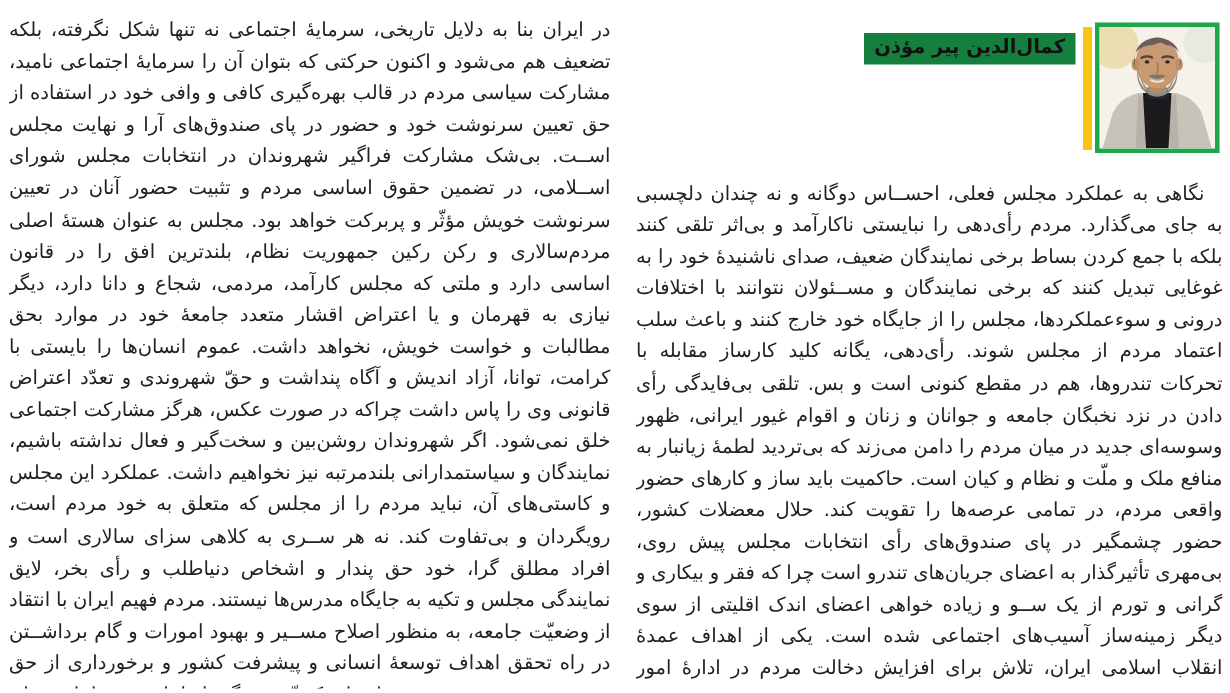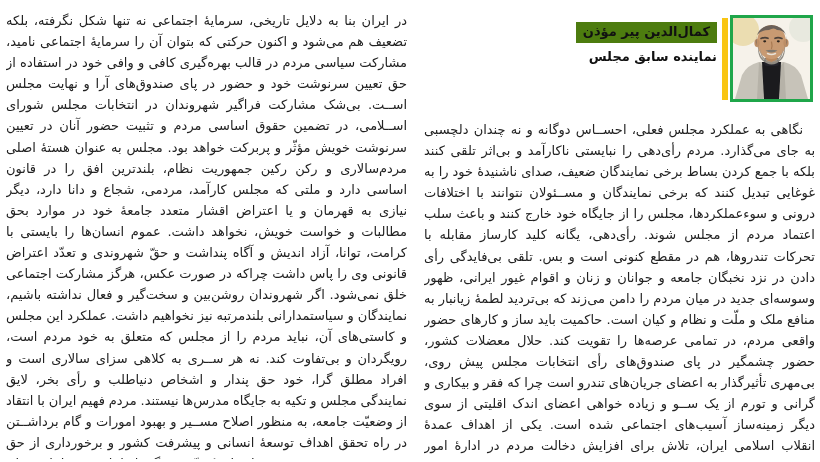--- a/index.html
+++ b/index.html
@@ -52,21 +52,21 @@
     margin: 0;
     font-size: 21.5px;
     font-weight: bold;
     line-height: 30px;
     color: #111111;
     letter-spacing: 0;
   }
   .author-tag {
     display: inline-block;
     margin-top: 9px;
-    background: #4d7c0f;
+    background: #15803d;
     padding: 2px 7px 3px 7px;
     font-size: 13px;
     font-weight: bold;
     color: #111111;
     line-height: 16px;
     margin-left: 12px;
   }
   .author-role {
     margin-top: 6px;
     font-size: 13px;
@@ -144,19 +144,18 @@
       <path d="M34.5 35.5 Q38.5 37.5 42.5 35.5" stroke="#e8e2d8" stroke-width="1.4" fill="none" stroke-linecap="round"></path>
     </svg>
   </div>
 
   <div class="accent-bar"></div>
 
   <div class="head-text">
     <div>
       <span class="author-tag">کمال‌الدین پیر مؤذن</span>
     </div>
-    <div class="author-role">نماینده سابق مجلس</div>
   </div>
 
   <div class="col col-first">نگاهی به عملکرد مجلس فعلی، احســاس دوگانه و نه چندان دلچسبی به جای می‌گذارد. مردم رأی‌دهی را نبایستی ناکارآمد و بی‌اثر تلقی کنند بلکه با جمع کردن بساط برخی نمایندگان ضعیف، صدای ناشنیدهٔ خود را به غوغایی تبدیل کنند که برخی نمایندگان و مســئولان نتوانند با اختلافات درونی و سوءعملکردها، مجلس را از جایگاه خود خارج کنند و باعث سلب اعتماد مردم از مجلس شوند. رأی‌دهی، یگانه کلید کارساز مقابله با تحرکات تندروها، هم در مقطع کنونی است و بس. تلقی بی‌فایدگی رأی دادن در نزد نخبگان جامعه و جوانان و زنان و اقوام غیور ایرانی، ظهور وسوسه‌ای جدید در میان مردم را دامن می‌زند که بی‌تردید لطمهٔ زیانبار به منافع ملک و ملّت و نظام و کیان است. حاکمیت باید ساز و کارهای حضور واقعی مردم، در تمامی عرصه‌ها را تقویت کند. حلال معضلات کشور، حضور چشمگیر در پای صندوق‌های رأی انتخابات مجلس پیش روی، بی‌مهری تأثیرگذار به اعضای جریان‌های تندرو است چرا که فقر و بیکاری و گرانی و تورم از یک ســو و زیاده خواهی اعضای اندک اقلیتی از سوی دیگر زمینه‌ساز آسیب‌های اجتماعی شده است. یکی از اهداف عمدهٔ انقلاب اسلامی ایران، تلاش برای افزایش دخالت مردم در ادارهٔ امور کشور است چراکه حاکمیت بر سرنوشت خود، خواست همهٔ بشریت و خواست طبیعی انسان‌هاست. راهی جز مشارکت جو شدن شهروندان ایران برای آیندهٔ کشور عزیزمان وجود ندارد.</div>
   <div class="col col-second">در ایران بنا به دلایل تاریخی، سرمایهٔ اجتماعی نه تنها شکل نگرفته، بلکه تضعیف هم می‌شود و اکنون حرکتی که بتوان آن را سرمایهٔ اجتماعی نامید، مشارکت سیاسی مردم در قالب بهره‌گیری کافی و وافی خود در استفاده از حق تعیین سرنوشت خود و حضور در پای صندوق‌های آرا و نهایت مجلس اســت. بی‌شک مشارکت فراگیر شهروندان در انتخابات مجلس شورای اســلامی، در تضمین حقوق اساسی مردم و تثبیت حضور آنان در تعیین سرنوشت خویش مؤثّر و پربرکت خواهد بود. مجلس به عنوان هستهٔ اصلی مردم‌سالاری و رکن رکین جمهوریت نظام، بلندترین افق را در قانون اساسی دارد و ملتی که مجلس کارآمد، مردمی، شجاع و دانا دارد، دیگر نیازی به قهرمان و یا اعتراض اقشار متعدد جامعهٔ خود در موارد بحق مطالبات و خواست خویش، نخواهد داشت. عموم انسان‌ها را بایستی با کرامت، توانا، آزاد اندیش و آگاه پنداشت و حقّ شهروندی و تعدّد اعتراض قانونی وی را پاس داشت چراکه در صورت عکس، هرگز مشارکت اجتماعی خلق نمی‌شود. اگر شهروندان روشن‌بین و سخت‌گیر و فعال نداشته باشیم، نمایندگان و سیاستمدارانی بلندمرتبه نیز نخواهیم داشت. عملکرد این مجلس و کاستی‌های آن، نباید مردم را از مجلس که متعلق به خود مردم است، رویگردان و بی‌تفاوت کند. نه هر ســری به کلاهی سزای سالاری است و افراد مطلق گرا، خود حق پندار و اشخاص دنیاطلب و رأی بخر، لایق نمایندگی مجلس و تکیه به جایگاه مدرس‌ها نیستند. مردم فهیم ایران با انتقاد از وضعیّت جامعه، به منظور اصلاح مســیر و بهبود امورات و گام برداشــتن در راه تحقق اهداف توسعهٔ انسانی و پیشرفت کشور و برخورداری از حق شهروندی خویش و همچنین ارتقای کیفیّت زندگی ایرانیان به جهانیان نشان دادند که از توانایی و درک لازم و کافی برای تشخیص مصالح خود، بهره‌مند است و نیازی به رأی و نظر بیگانگان ندارند.</div>
 
 </div>
 
 </body></html>

